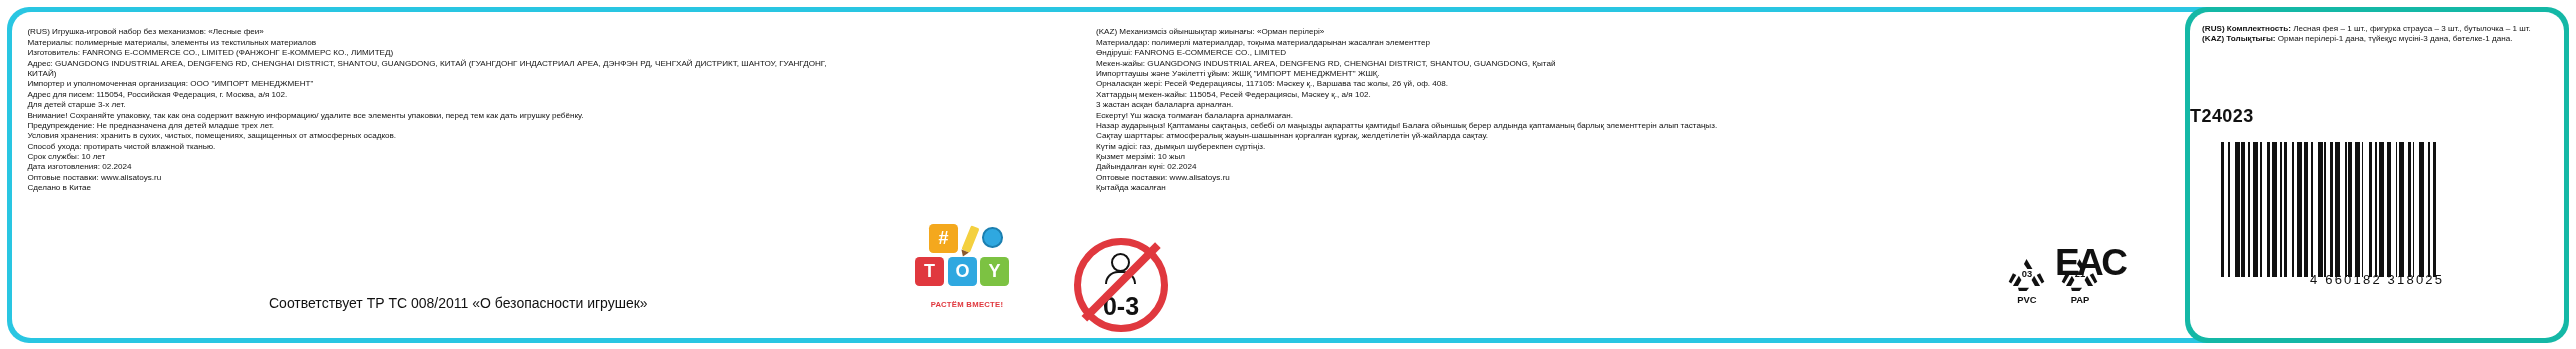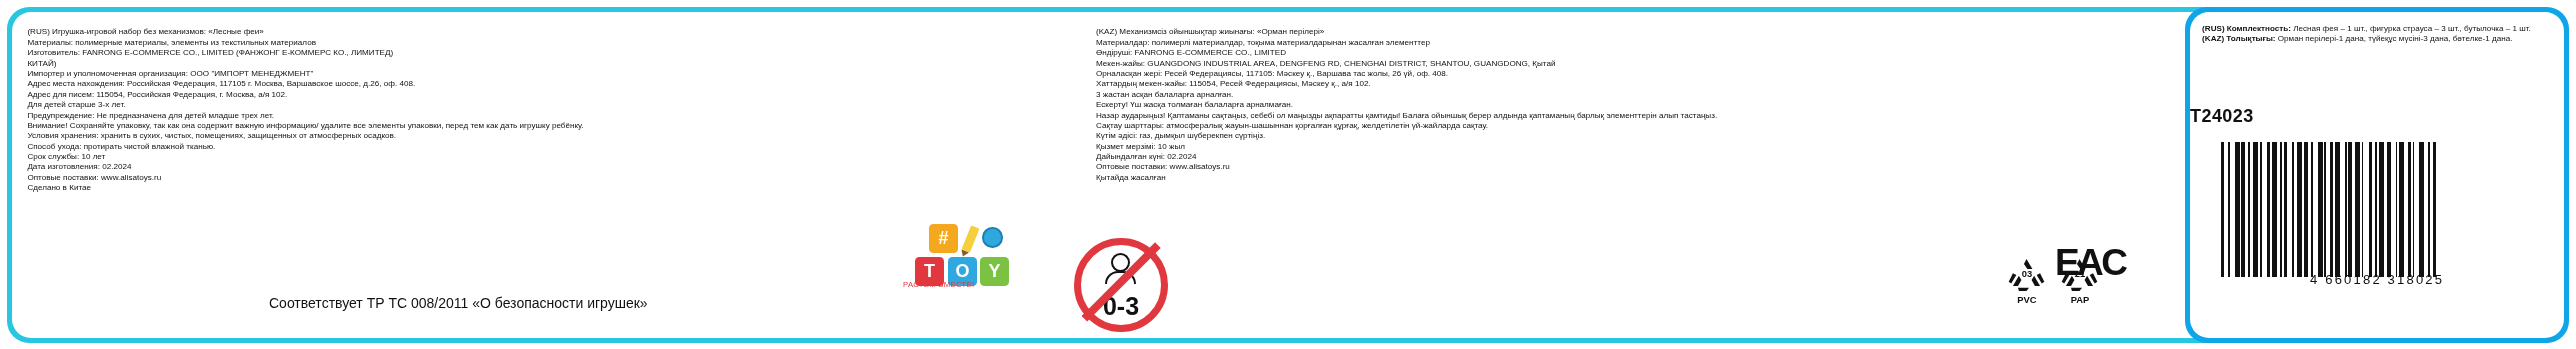--- a/index.html
+++ b/index.html
@@ -40,21 +40,21 @@
     border-radius: 19px;
     overflow: hidden;
   }
   
   .panel-barcode {
     position: absolute;
     left: 2185px;
     top: 6.9px;
     width: 384px;
     height: 336px;
-    background: #0ea5e9;
+    background: #14b8a6;
     border-radius: 22px;
     box-sizing: border-box;
   }
   .panel-barcode-inner {
     position: absolute;
     left: 5.1px;
     top: 5.1px;
     right: 5.1px;
     bottom: 5.1px;
     background: #ffffff;
@@ -138,25 +138,25 @@
     width: 20.6px;
     height: 20.6px;
     border-radius: 50%;
     background: #2fa8e0;
     border: 2.6px solid #1b7fb0;
     box-sizing: border-box;
   }
   .toy-tag {
     position: absolute;
     left: 0;
-    top: 56px;
+    top: 76px;
     width: 128px;
-    text-align: left;
+    text-align: center;
     font-size: 7.7px;
-    font-weight: normal;
+    font-weight: bold;
     color: #e0383e;
     letter-spacing: 0.3px;
   }
 
   
   .warn {
     position: absolute;
     left: 1045px;
     top: 226px;
     width: 137px;
@@ -338,40 +338,41 @@
 
 <div class="label-sheet">
 
   <div class="panel-main">
     <div class="panel-main-inner">
 
       <div class="col col-rus">
         <p class="tline">(RUS) Игрушка-игровой набор без механизмов: «Лесные феи»</p>
         <p class="tline">Материалы: полимерные материалы, элементы из текстильных материалов</p>
         <p class="tline">Изготовитель: FANRONG E-COMMERCE CO., LIMITED (ФАНЖОНГ Е-КОММЕРС КО., ЛИМИТЕД)</p>
+        <p class="tline">Адрес: GUANGDONG INDUSTRIAL AREA, DENGFENG RD, CHENGHAI DISTRICT, SHANTOU, GUANGDONG, КИТАЙ (ГУАНГДОНГ ИНДАСТРИАЛ АРЕА, ДЭНФЭН РД, ЧЕНГХАЙ ДИСТРИКТ, ШАНТОУ, ГУАНГДОНГ,</p>
         <p class="tline">КИТАЙ)</p>
         <p class="tline">Импортер и уполномоченная организация: ООО "ИМПОРТ МЕНЕДЖМЕНТ"</p>
-        <p class="tline">Адрес места нахождения: Российская Федерация, 117105 г. Москва, Варшавское шоссе, д.26, оф. 408.</p>
         <p class="tline">Адрес для писем: 115054, Российская Федерация, г. Москва, а/я 102.</p>
         <p class="tline">Для детей старше 3-х лет.</p>
+        <p class="tline">Внимание! Сохраняйте упаковку, так как она содержит важную информацию/ удалите все элементы упаковки, перед тем как дать игрушку ребёнку.</p>
         <p class="tline">Предупреждение: Не предназначена для детей младше трех лет.</p>
-        <p class="tline">Внимание! Сохраняйте упаковку, так как она содержит важную информацию/ удалите все элементы упаковки, перед тем как дать игрушку ребёнку.</p>
         <p class="tline">Условия хранения: хранить в сухих, чистых, помещениях, защищенных от атмосферных осадков.</p>
         <p class="tline">Способ ухода: протирать чистой влажной тканью.</p>
         <p class="tline">Срок службы: 10 лет</p>
         <p class="tline">Дата изготовления: 02.2024</p>
         <p class="tline">Оптовые поставки: www.alisatoys.ru</p>
         <p class="tline">Сделано в Китае</p>
       </div>
 
       <div class="col col-kaz">
         <p class="tline">(KAZ) Механизмсіз ойыншықтар жиынағы: «Орман перілері»</p>
         <p class="tline">Материалдар: полимерлі материалдар, тоқыма материалдарынан жасалған элементтер</p>
         <p class="tline">Өндіруші: FANRONG E-COMMERCE CO., LIMITED</p>
         <p class="tline">Мекен-жайы: GUANGDONG INDUSTRIAL AREA, DENGFENG RD, CHENGHAI DISTRICT, SHANTOU, GUANGDONG, Қытай</p>
+        <p class="tline">Импорттаушы және Уәкілетті ұйым: ЖШҚ "ИМПОРТ МЕНЕДЖМЕНТ" ЖШҚ.</p>
         <p class="tline">Орналасқан жері: Ресей Федерациясы, 117105: Мәскеу қ., Варшава тас жолы, 26 үй, оф. 408.</p>
         <p class="tline">Хаттардың мекен-жайы: 115054, Ресей Федерациясы, Мәскеу қ., а/я 102.</p>
         <p class="tline">3 жастан асқан балаларға арналған.</p>
         <p class="tline">Ескерту! Үш жасқа толмаған балаларға арналмаған.</p>
         <p class="tline">Назар аударыңыз! Қаптаманы сақтаңыз, себебі ол маңызды ақпаратты қамтиды! Балаға ойыншық берер алдында қаптаманың барлық элементтерін алып тастаңыз.</p>
         <p class="tline">Сақтау шарттары: атмосфералық жауын-шашыннан қорғалған құрғақ, желдетілетін үй-жайларда сақтау.</p>
         <p class="tline">Күтім әдісі: газ, дымқыл шүберекпен сүртіңіз.</p>
         <p class="tline">Қызмет мерзімі: 10 жыл</p>
         <p class="tline">Дайындалған күні: 02.2024</p>
         <p class="tline">Оптовые поставки: www.alisatoys.ru</p>

